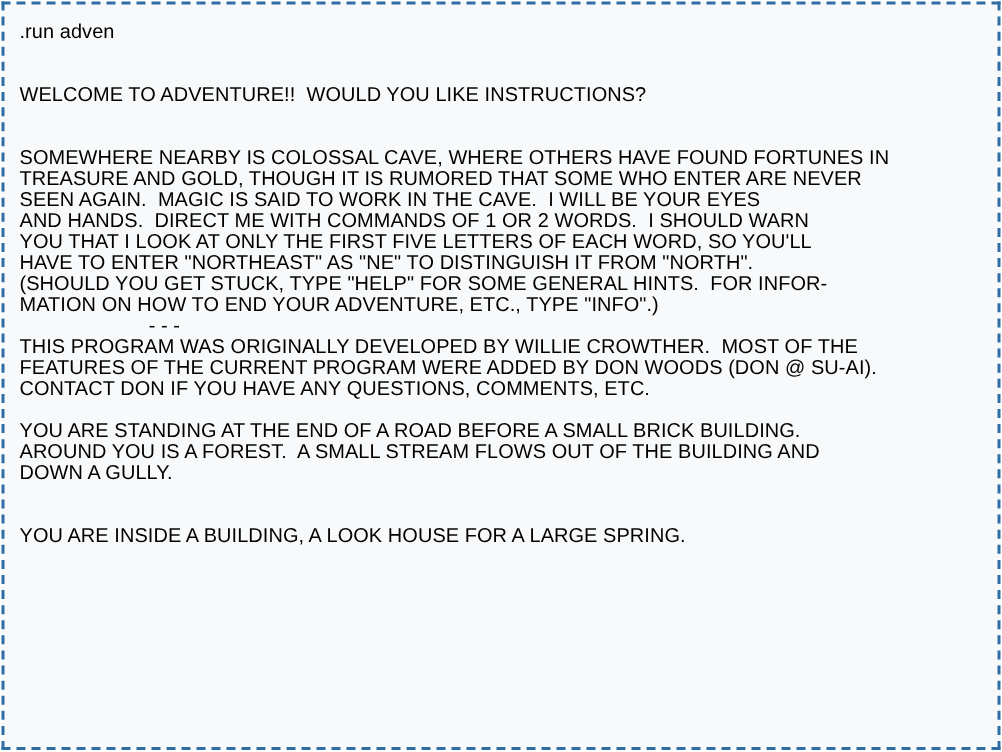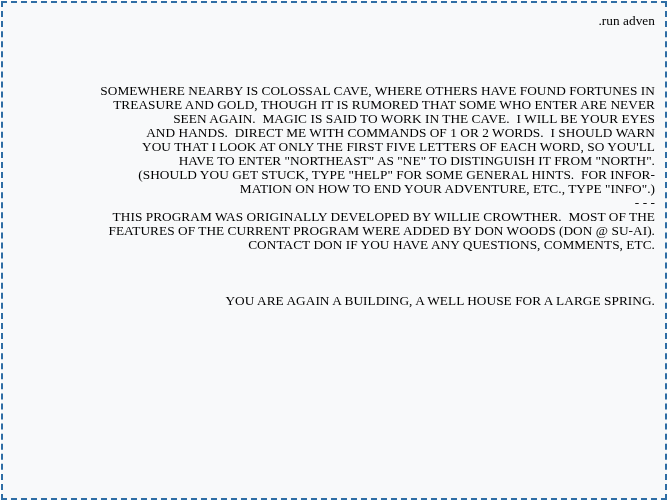--- a/index.html
+++ b/index.html
@@ -17,54 +17,57 @@
   .terminal-window{
     position:absolute;
     left:1px;top:1px;right:1px;bottom:1px;
     box-sizing:border-box;
     border:2px dashed var(--c-border);
     background:var(--c-bg);
     overflow:hidden;
   }
   .screen{
     padding:11px 10px 0 10px;
-    font-family:Liberation Serif, serif;
+    font-family:Liberation Sans, sans-serif;
     font-size:13.3px;
     line-height:14px;
     color:var(--c-text);
-    text-align:right;
   }
   .screen div{
     white-space:pre;
     letter-spacing:0.05px;
   }
 </style>
 </head>
 <body>
 
 <div class="terminal-window">
   <div class="screen">
       <div>.run adven</div>
       <div>&nbsp;
 &nbsp;</div>
+      <div>WELCOME TO ADVENTURE!!  WOULD YOU LIKE INSTRUCTIONS?</div>
       <div>&nbsp;</div>
       <div>&nbsp;</div>
       <div>SOMEWHERE NEARBY IS COLOSSAL CAVE, WHERE OTHERS HAVE FOUND FORTUNES IN
 TREASURE AND GOLD, THOUGH IT IS RUMORED THAT SOME WHO ENTER ARE NEVER
 SEEN AGAIN.  MAGIC IS SAID TO WORK IN THE CAVE.  I WILL BE YOUR EYES
 AND HANDS.  DIRECT ME WITH COMMANDS OF 1 OR 2 WORDS.  I SHOULD WARN
 YOU THAT I LOOK AT ONLY THE FIRST FIVE LETTERS OF EACH WORD, SO YOU'LL
 HAVE TO ENTER "NORTHEAST" AS "NE" TO DISTINGUISH IT FROM "NORTH".
 (SHOULD YOU GET STUCK, TYPE "HELP" FOR SOME GENERAL HINTS.  FOR INFOR-
 MATION ON HOW TO END YOUR ADVENTURE, ETC., TYPE "INFO".)
                        - - -
 THIS PROGRAM WAS ORIGINALLY DEVELOPED BY WILLIE CROWTHER.  MOST OF THE
 FEATURES OF THE CURRENT PROGRAM WERE ADDED BY DON WOODS (DON @ SU-AI).
 CONTACT DON IF YOU HAVE ANY QUESTIONS, COMMENTS, ETC.</div>
       <div>&nbsp;</div>
+      <div>YOU ARE STANDING AT THE END OF A ROAD BEFORE A SMALL BRICK BUILDING.
+AROUND YOU IS A FOREST.  A SMALL STREAM FLOWS OUT OF THE BUILDING AND
+DOWN A GULLY.</div>
       <div>&nbsp;</div>
       <div>&nbsp;</div>
-      <div>YOU ARE AGAIN A BUILDING, A WELL HOUSE FOR A LARGE SPRING.</div>
+      <div>YOU ARE INSIDE A BUILDING, A LOOK HOUSE FOR A LARGE SPRING.</div>
       <div>&nbsp;</div>
       <div>&nbsp;</div>
       <div>&nbsp;</div>
     </div>
 </div>
 
 </body></html>

